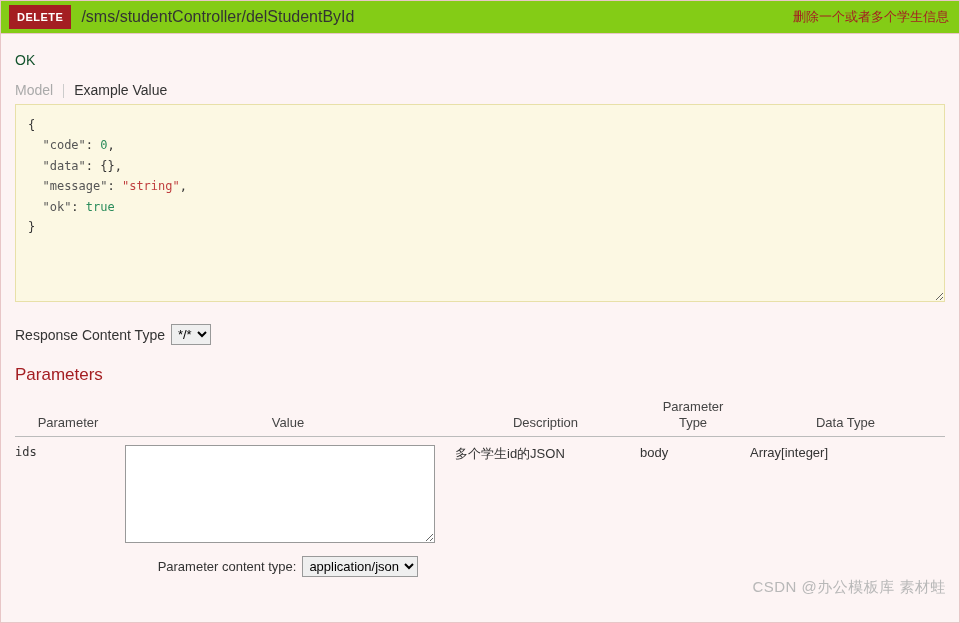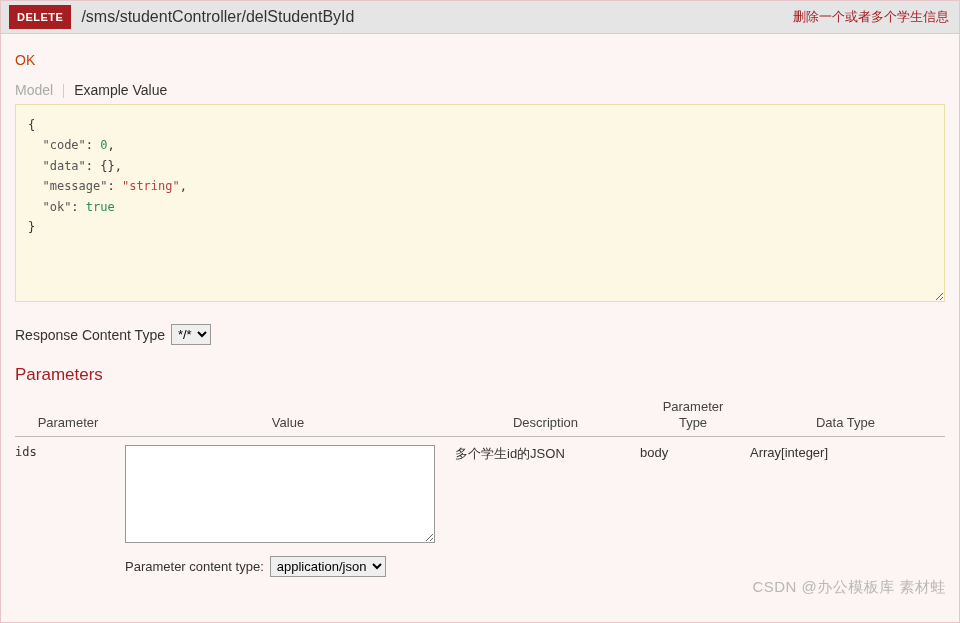--- a/index.html
+++ b/index.html
@@ -11,21 +11,21 @@
       width: 960px;
       height: 623px;
       overflow: hidden;
       border: 1px solid #e8c6c7;
     }
     .header-bar {
       display: flex;
       align-items: center;
       padding: 4px 8px;
       border-bottom: 1px solid #e8c6c7;
-      background: #e5e5e5;
+      background: #84cc16;
     }
     .method-badge {
       background: #a41e22;
       color: #fff;
       font-size: 11px;
       font-weight: 600;
       padding: 6px 8px;
       letter-spacing: 0.5px;
       margin-right: 10px;
       font-family: Arial, sans-serif;
@@ -45,21 +45,21 @@
       padding: 18px 14px 0 14px;
     }
     .resp-class {
       color: #a41e22;
       font-size: 17px;
       font-weight: 400;
       margin-bottom: 4px;
     }
     .resp-ok {
       font-size: 14px;
-      color: #c2410c;
+      color: #14532d;
       margin-bottom: 14px;
     }
     .tabs {
       display: flex;
       align-items: flex-start;
       gap: 8px;
       margin-bottom: 4px;
     }
     .tab {
       font-size: 14px;
@@ -147,20 +147,21 @@
       font-family: Consolas, monospace;
       font-size: 12px;
       border: 1px solid #999;
       background: #fff;
     }
     .pct-row {
       margin-top: 10px;
       display: flex;
       align-items: center;
       gap: 6px;
+      justify-content: center;
     }
     .watermark {
       position: fixed;
       right: 14px;
       bottom: 26px;
       color: #b8b8b8;
       font-size: 15px;
       font-family: "Microsoft YaHei", sans-serif;
       letter-spacing: 0.5px;
       pointer-events: none;

